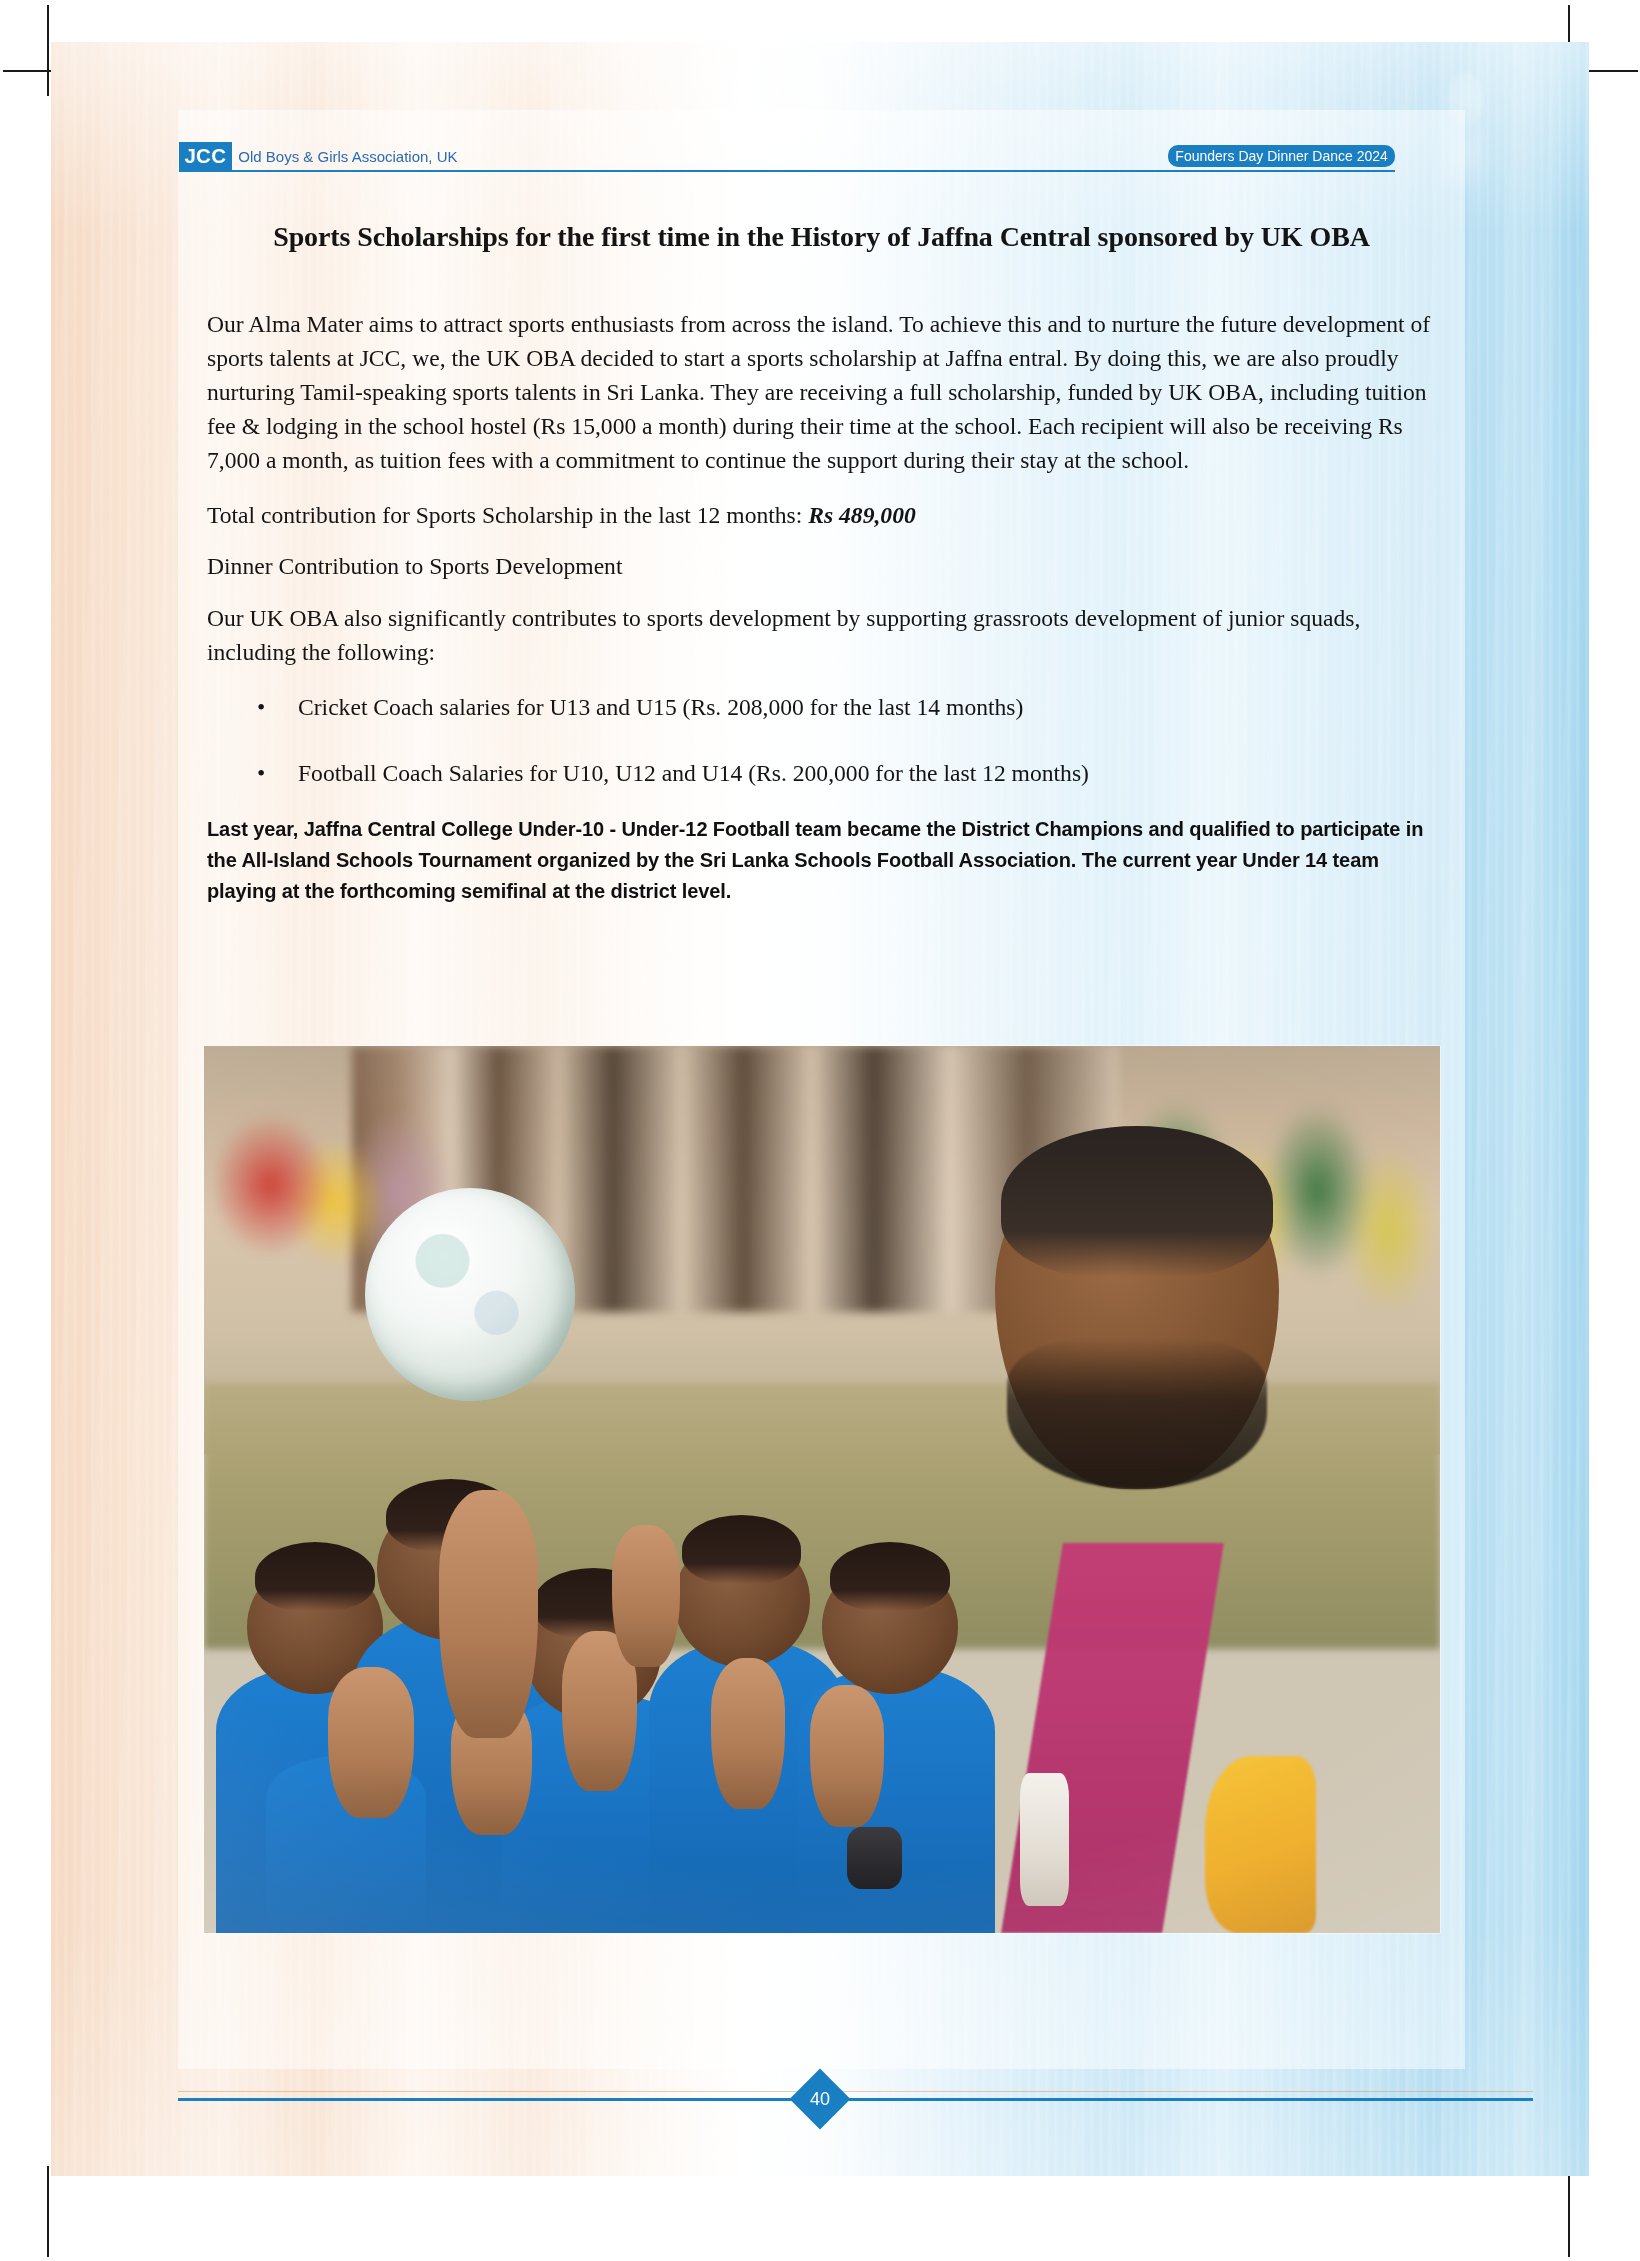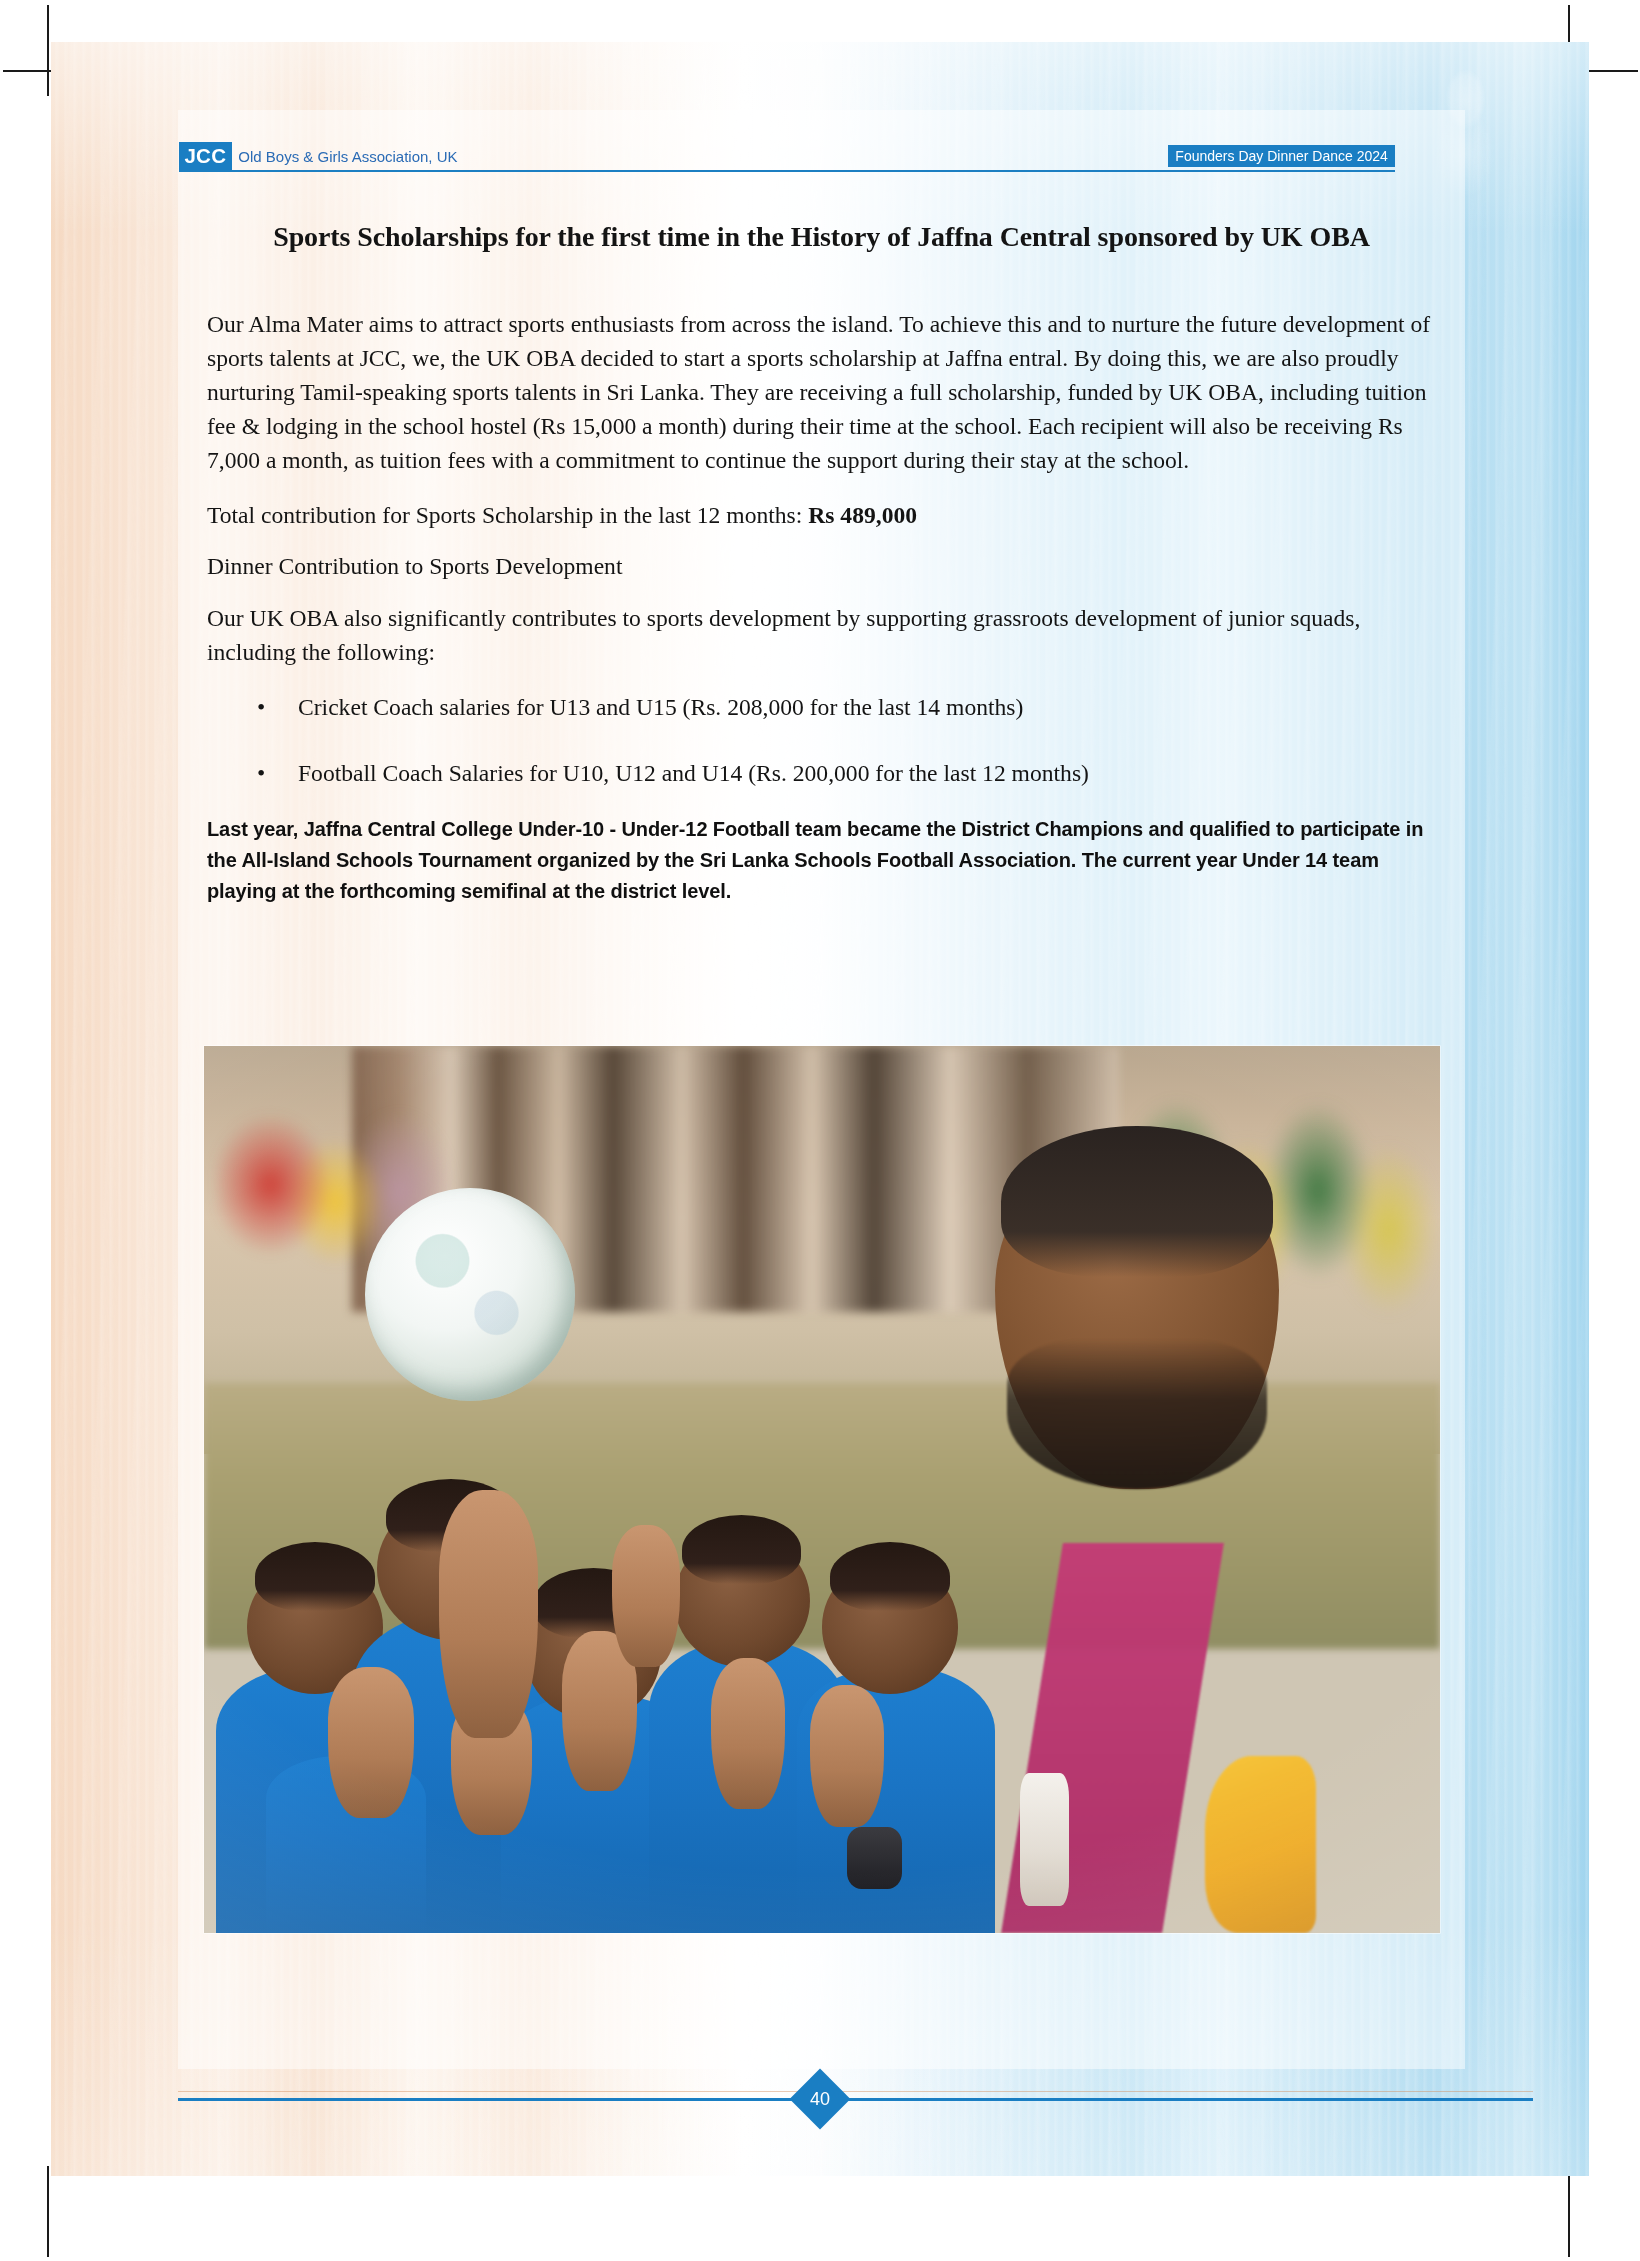--- a/index.html
+++ b/index.html
@@ -149,20 +149,21 @@
     position: absolute;
     right: 48px;
     top: 3px;
     background: #1a7ec3;
     color: #ffffff;
     font-family: "Liberation Sans", sans-serif;
     font-size: 14px;
     padding: 3.6px 7.2px 4.2px 7.2px;
     line-height: 1;
     white-space: nowrap;
+    border-radius: 10px;
   }
 
   
   .article {
     position: absolute;
     left: 156px;
     top: 178px;
     width: 1229px;
     color: #141414;
   }
@@ -177,20 +178,21 @@
   }
   p.body {
     font-size: 23.6px;
     line-height: 1.45;
     margin: 0 0 20.5px 0;
     text-align: left;
   }
   p.body.tight { margin-bottom: 17px; }
   .em-bold-italic {
     font-weight: bold;
+    font-style: italic;
   }
   ul.bullets {
     margin: 22px 0 17px 0;
     padding: 0 0 0 91px;
     list-style: none;
   }
   ul.bullets li {
     font-size: 23.6px;
     line-height: 1.4;
     margin: 0 0 33px 0;

